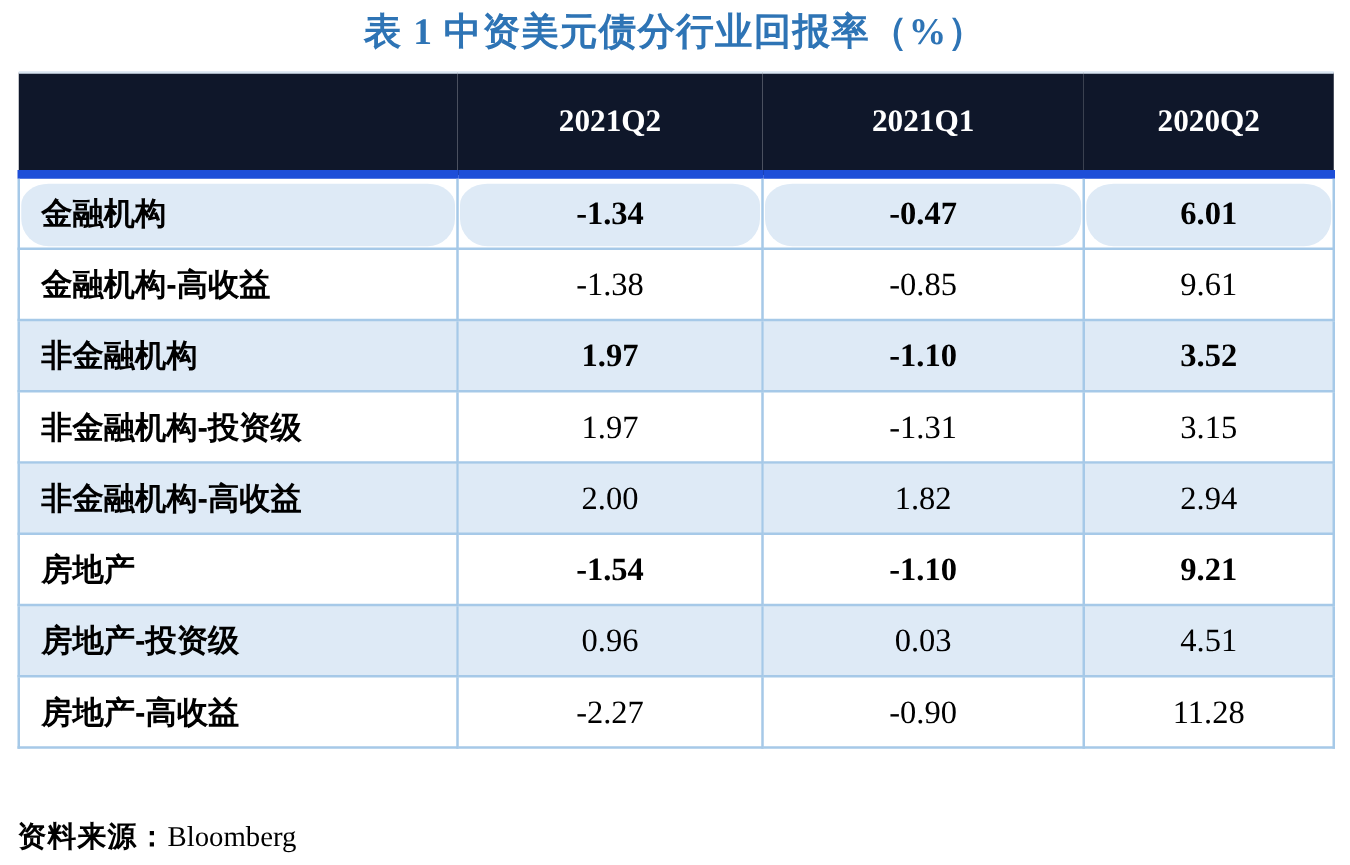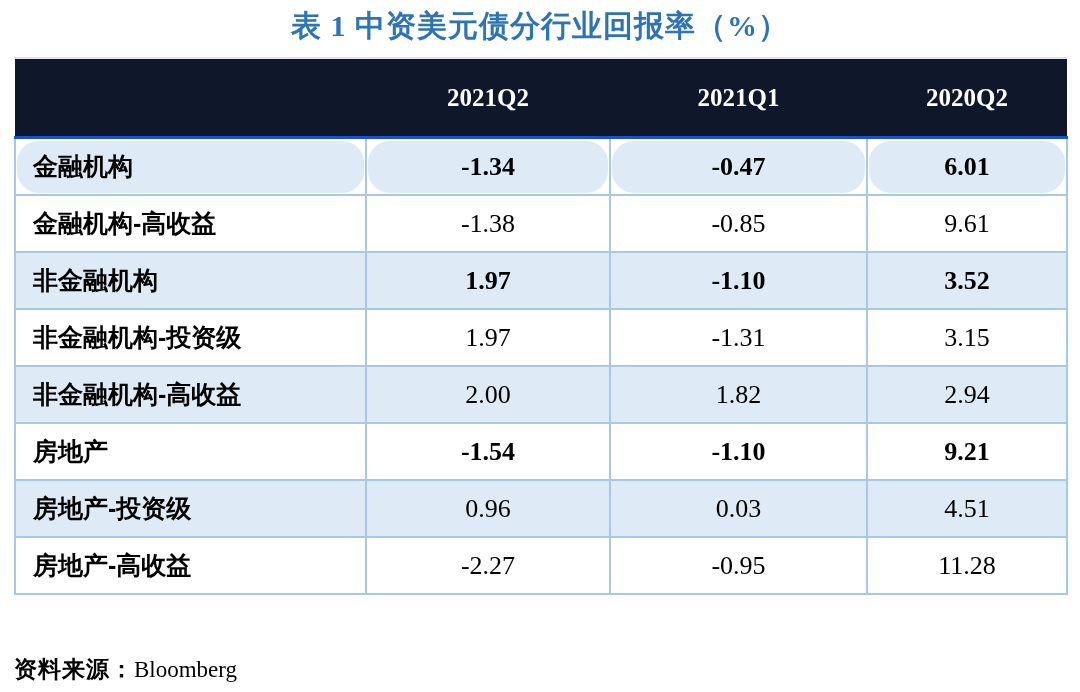--- a/index.html
+++ b/index.html
@@ -48,21 +48,21 @@
     text-align: center;
     vertical-align: middle;
   }
   tbody th, tbody td {
     border: 2px solid #A6C9E8;
     height: 53px;
     vertical-align: middle;
     background-clip: padding-box;
   }
   tbody tr:first-child th, tbody tr:first-child td {
-    border-top: 3px solid #1d4ed8;
+    border-top: 7px solid #1d4ed8;
     border-radius: 24px;
   }
   tbody tr:nth-child(odd) th, tbody tr:nth-child(odd) td {
     background-color: #DEEAF6;
   }
   tbody tr:nth-child(even) th, tbody tr:nth-child(even) td {
     background-color: #ffffff;
   }
   .rowlabel {
     text-align: left;
@@ -154,21 +154,21 @@
         </tr>
         <tr>
           <th class="rowlabel">房地产-投资级</th>
           <td class="value">0.96</td>
           <td class="value">0.03</td>
           <td class="value">4.51</td>
         </tr>
         <tr>
           <th class="rowlabel">房地产-高收益</th>
           <td class="value">-2.27</td>
-          <td class="value">-0.95</td>
+          <td class="value">-0.90</td>
           <td class="value">11.28</td>
         </tr>
       </tbody>
   </table>
 
   <div class="source">
     <span class="src-label">资料来源：</span><span class="src-value">Bloomberg</span>
   </div>
 
 </div>

